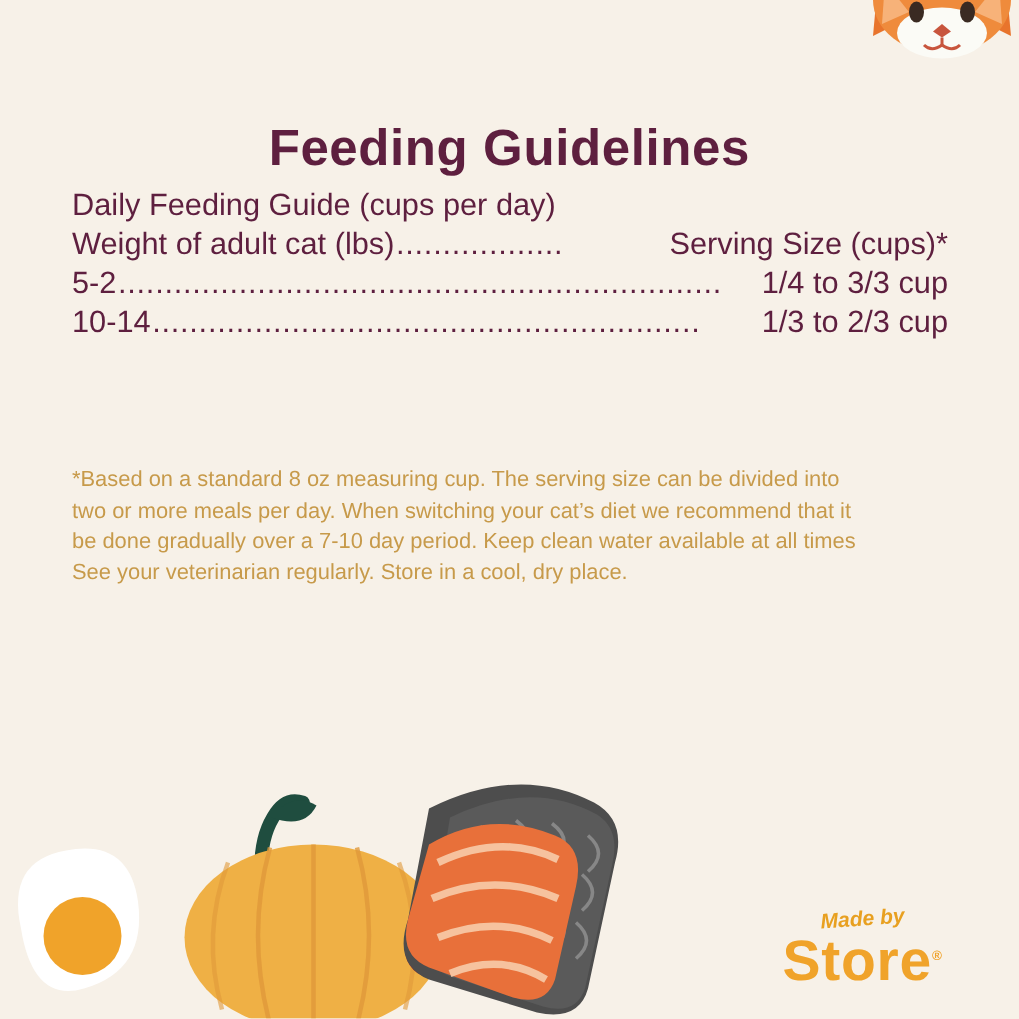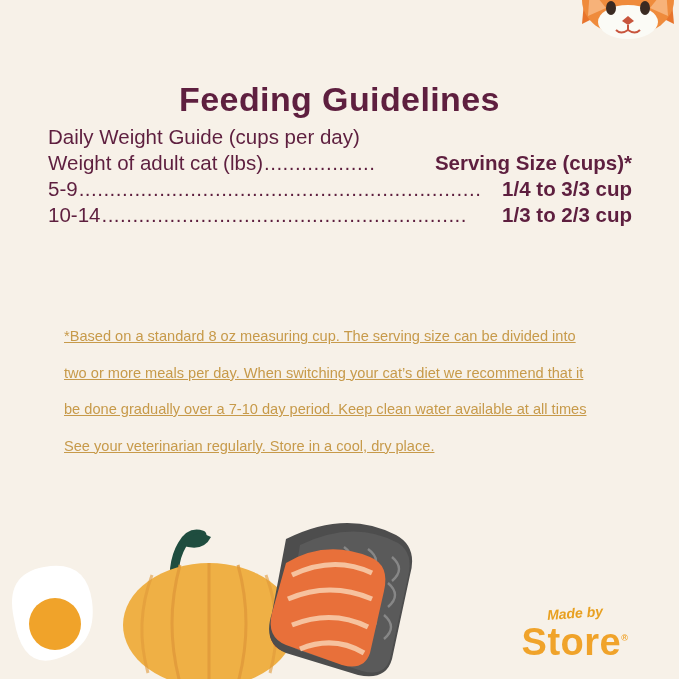--- a/index.html
+++ b/index.html
@@ -62,34 +62,34 @@
     white-space: nowrap;
   }
   .row .left { flex: 0 0 auto; }
   .row .dots {
     flex: 1 1 auto;
     overflow: hidden;
     white-space: nowrap;
     letter-spacing: 0.5px;
     margin: 0 1px;
   }
-  .row .right { flex: 0 0 auto; font-weight: bold; }
+  .row .right { flex: 0 0 auto; }
   .row.head .dots { letter-spacing: 0.5px; }
 
   
   .note {
     position: absolute;
     top: 310px;
     left: 48px;
     width: 580px;
     color: #c79a4a;
     font-size: 14.6px;
     line-height: 20.5px;
   }
-  .note p { margin: 16px; text-decoration: underline; }
+  .note p { margin: 0; }
 
   
   .art {
     position: absolute;
     left: 0;
     bottom: 0;
     width: 679px;
     height: 200px;
   }
 
@@ -149,30 +149,30 @@
       <path d="M48 25 v5" stroke="#c8553d" stroke-width="2" fill="none"></path>
       <path d="M48 30 q-7 5 -12 0" stroke="#c8553d" stroke-width="2" fill="none"></path>
       <path d="M48 30 q7 5 12 0" stroke="#c8553d" stroke-width="2" fill="none"></path>
     </svg>
   </div>
 
   <div class="title">Feeding Guidelines</div>
 
   <div class="guide">
 
-    <div class="lead">Daily Weight Guide (cups per day)</div>
+    <div class="lead">Daily Feeding Guide (cups per day)</div>
 
     <div class="row head">
       <span class="left">Weight of adult cat (lbs)</span>
       <span class="dots">..................</span>
       <span class="right">Serving Size (cups)*</span>
     </div>
 
     <div class="row">
-      <span class="left">5-9</span>
+      <span class="left">5-2</span>
       <span class="dots">.................................................................</span>
       <span class="right">1/4 to 3/3 cup</span>
     </div>
 
     <div class="row">
       <span class="left">10-14</span>
       <span class="dots">...........................................................</span>
       <span class="right">1/3 to 2/3 cup</span>
     </div>
 

